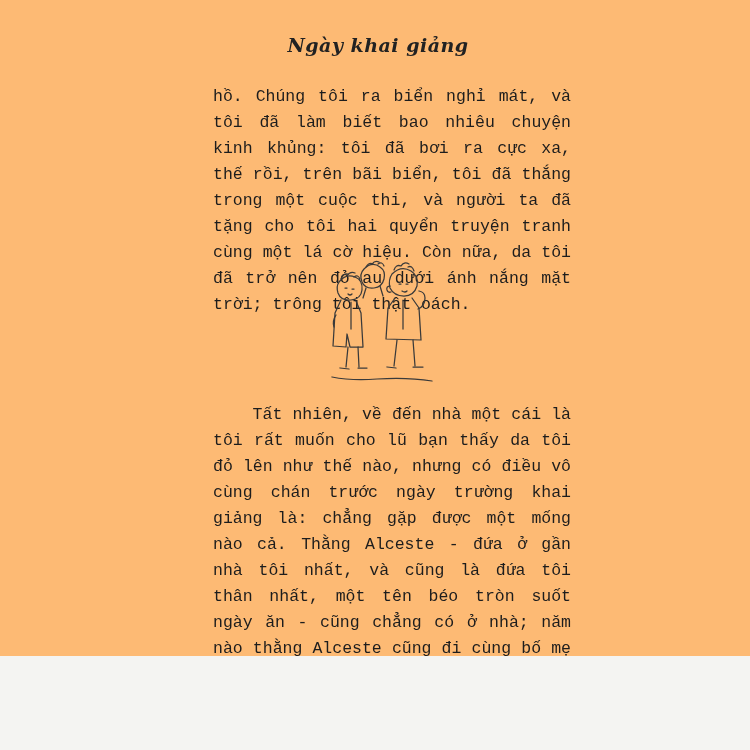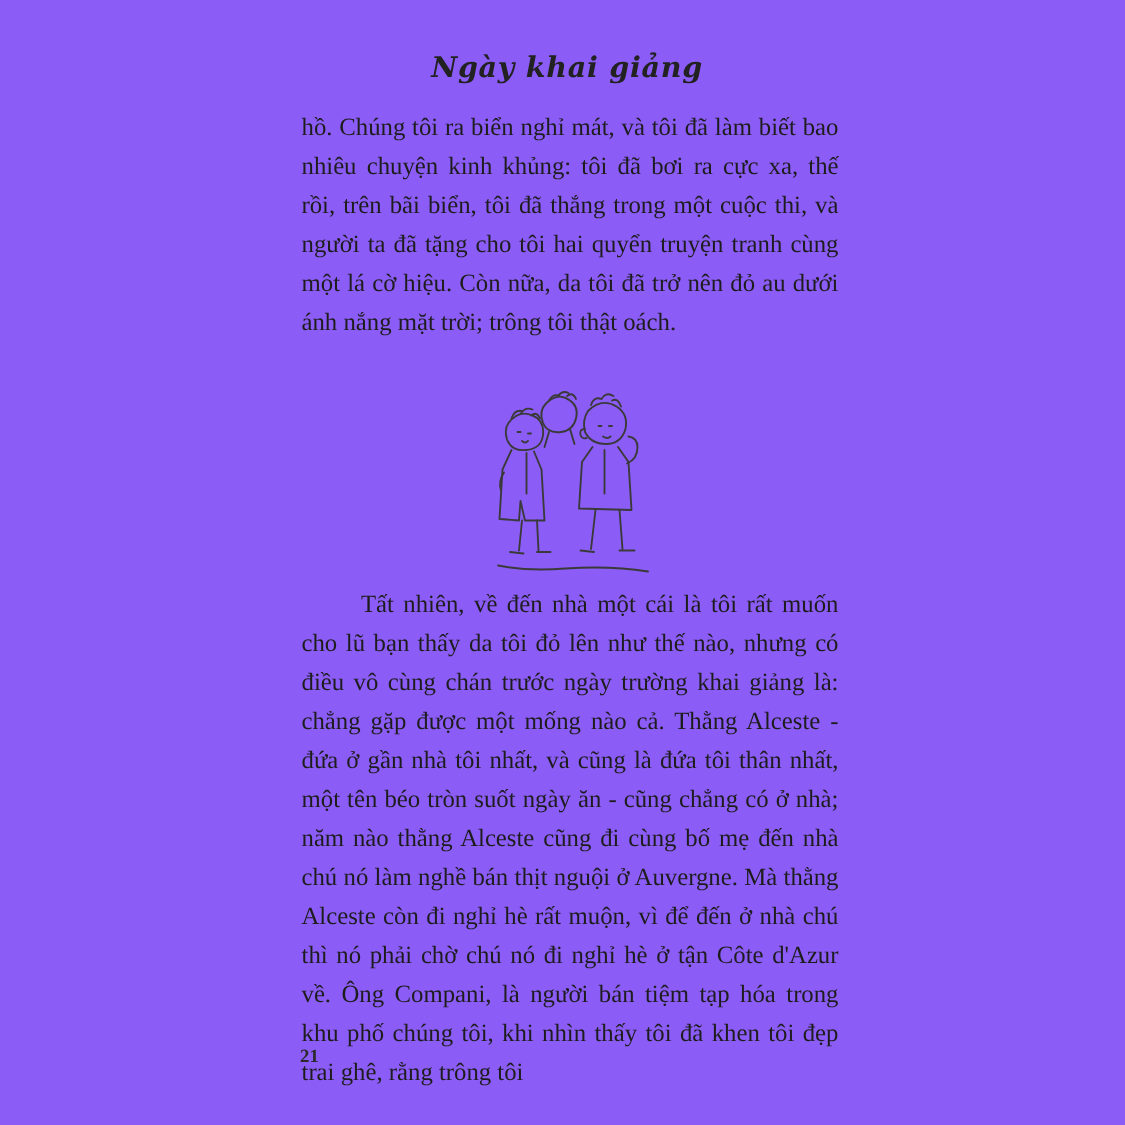--- a/index.html
+++ b/index.html
@@ -3,44 +3,45 @@
 <meta charset="utf-8">
 <style>
   html, body { margin: 0; padding: 0; }
   body {
     width: 750px; height: 750px;
     background: #f4f4f2;
     font-family: "Liberation Serif", "DejaVu Serif", serif;
   }
   .page {
     position: relative;
-    width: 750px; height: 750px;
-    background: #8b5cf6;
+    width: 750px; height: 656px;
+    background: #fdba74;
     overflow: hidden;
     color: #1c1c1c;
   }
   .running-head {
     position: absolute;
     top: 34px; left: 200px; width: 356px;
     text-align: center;
     font-family: "DejaVu Serif", serif;
     font-style: italic;
     font-weight: 600;
     font-size: 19px;
     color: #222;
     letter-spacing: 0.5px;
   }
   .para {
     position: absolute;
     left: 201px; width: 358px;
-    margin: 0;
+    margin: 12px;
     font-size: 16.5px;
     line-height: 26px;
     text-align: justify;
     color: #1d1d1d;
+    font-family: Liberation Mono, monospace;
   }
   .para-1 { top: 72px; }
   .para-2 { top: 390px; text-indent: 2.4em; }
   .illustration {
     position: absolute;
     top: 252px; left: 200px; width: 356px; height: 142px;
     display: flex;
     align-items: center;
     justify-content: center;
   }

